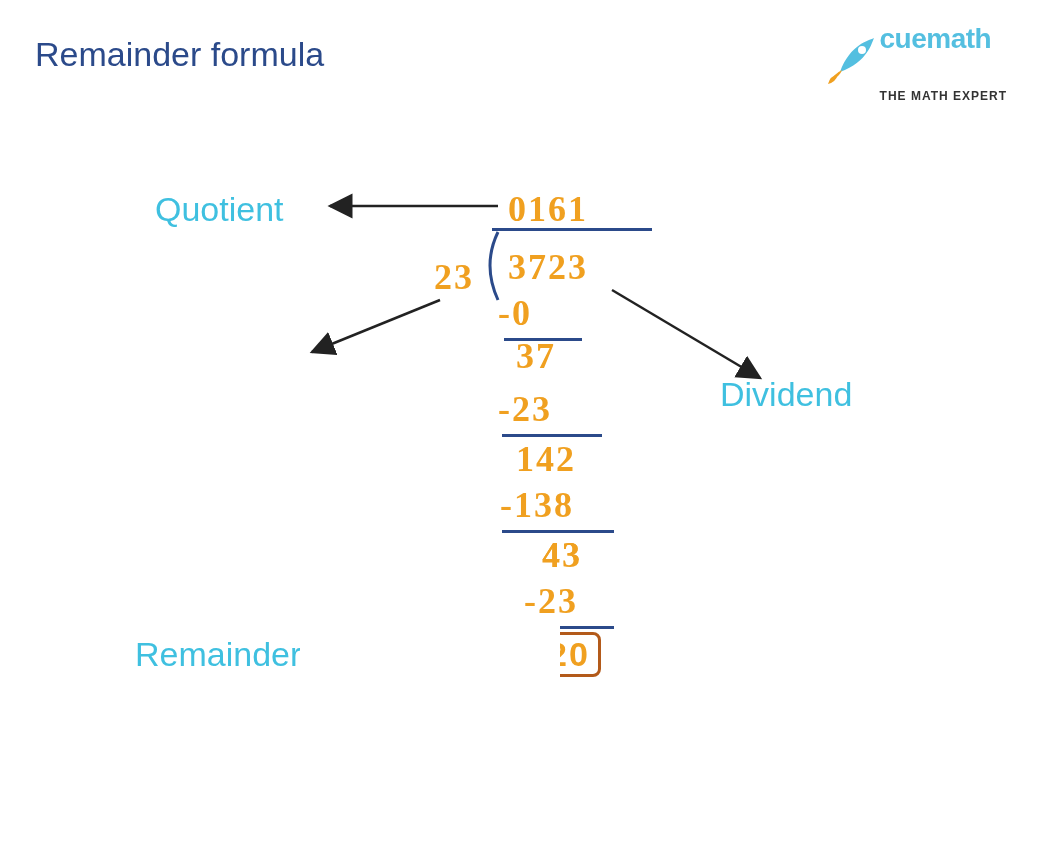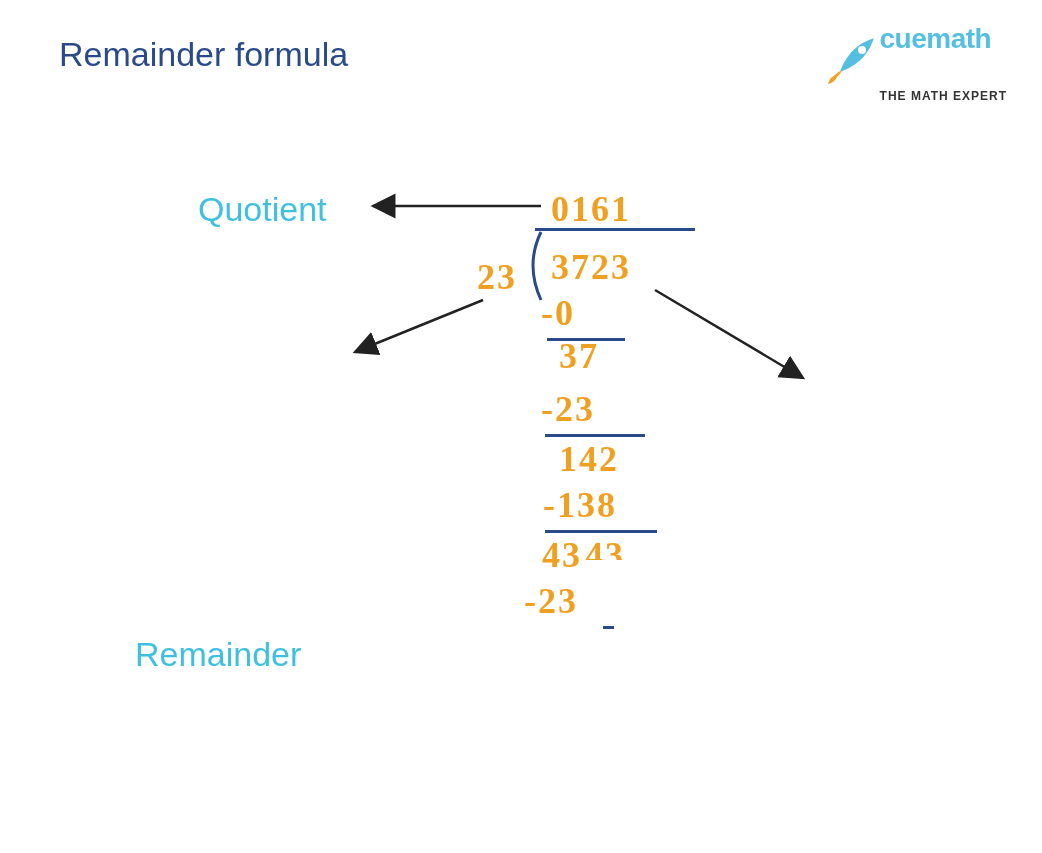--- a/index.html
+++ b/index.html
@@ -11,21 +11,20 @@
     position: relative;
     overflow: hidden;
   }
   .title {
     position: absolute;
     top: 35px;
     left: 35px;
     font-size: 34px;
     color: #2b4a8a;
     font-weight: 500;
-    margin-left: 24px;
   }
   .logo {
     position: absolute;
     top: 25px;
     right: 35px;
     display: flex;
     align-items: center;
     gap: 2px;
   }
   .logo-text { display: flex; flex-direction: column; line-height: 1; }
@@ -40,21 +39,20 @@
     font-family: Arial, sans-serif;
     font-size: 12px;
     font-weight: 700;
     color: #333;
     letter-spacing: 1px;
     margin-top: 37px;
   }
   .canvas {
     position: absolute;
     inset: 0;
-    margin-left: 43px;
   }
   .label {
     position: absolute;
     font-size: 34px;
     color: #3fc0e0;
     font-weight: 500;
   }
   .num {
     position: absolute;
     font-size: 36px;
@@ -102,20 +100,21 @@
   </span>
   <span class="logo-text">
     <span class="logo-name">cuemath</span>
     <span class="logo-tag">THE MATH EXPERT</span>
   </span>
 </div>
 
 <div class="canvas">
 
   <div class="label" style="top:190px; left:155px;">Quotient</div>
+  <div class="label" style="top:375px; left:720px;">Dividend</div>
   <div class="label" style="top:770px; left:135px;">Remainder</div>
 
   <div class="num" style="top:188px; left:508px;">0161</div>
   <div class="hr" style="top:228px; left:492px; width:160px;"></div>
 
   <div class="num" style="top:256px; left:434px;">23</div>
 
   <div class="num" style="top:246px; left:508px;text-align:center;">3723</div>
 
   <div class="num" style="top:292px; left:498px;">-0</div>

